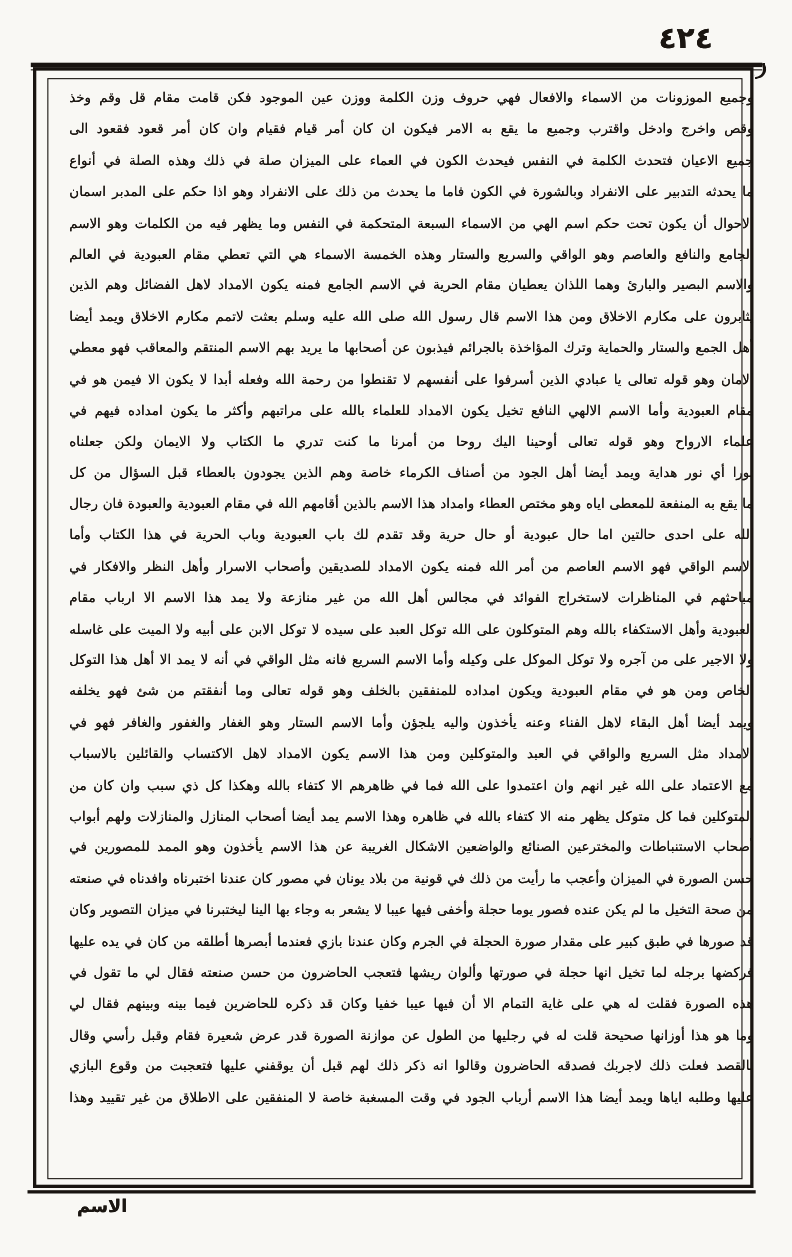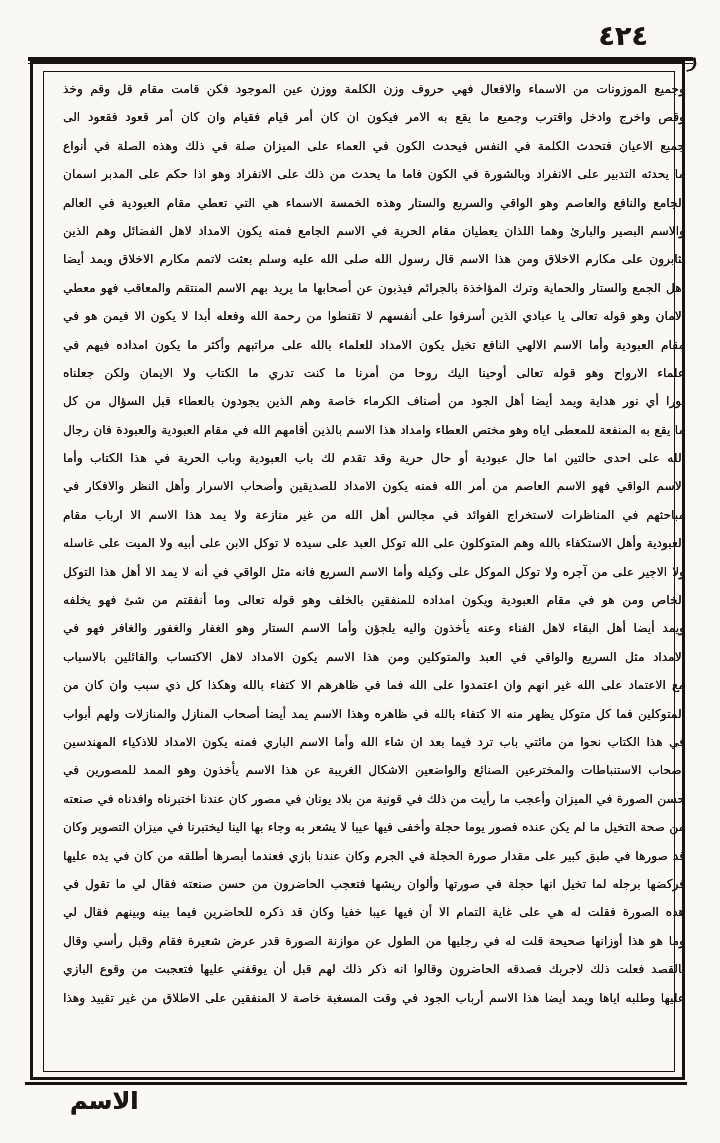--- a/index.html
+++ b/index.html
@@ -60,21 +60,21 @@
     font-size:12.2px;
     text-align:justify;
     text-align-last:justify;
     overflow:hidden;
     white-space:normal;
     text-shadow:0 0 0.4px #1b1611; 
   }
   
   .catchword{
     position:absolute;left:70px;top:1087px;
-    font-size:24px;font-weight:bold;direction:rtl;
+    font-size:16px;font-weight:bold;direction:rtl;
     text-shadow:0 0 0.4px #1b1611;
   }
 </style>
 </head>
 <body>
 
 <div class="scan">
 
   <div class="page-number">٤٢٤</div>
 
@@ -83,40 +83,40 @@
   </div>
 
   <div class="frame-outer"></div>
   <div class="frame-inner"></div>
 
   <div class="text-block">
       <div class="line">وجميع الموزونات من الاسماء والافعال فهي حروف وزن الكلمة ووزن عين الموجود فكن قامت مقام قل وقم وخذ</div>
       <div class="line">وقص واخرج وادخل واقترب وجميع ما يقع به الامر فيكون ان كان أمر قيام فقيام وان كان أمر قعود فقعود الى</div>
       <div class="line">جميع الاعيان فتحدث الكلمة في النفس فيحدث الكون في العماء على الميزان صلة في ذلك وهذه الصلة في أنواع</div>
       <div class="line">ما يحدثه التدبير على الانفراد وبالشورة في الكون فاما ما يحدث من ذلك على الانفراد وهو اذا حكم على المدبر اسمان</div>
+      <div class="line">الاحوال أن يكون تحت حكم اسم الهي من الاسماء السبعة المتحكمة في النفس وما يظهر فيه من الكلمات وهو الاسم</div>
       <div class="line">الجامع والنافع والعاصم وهو الواقي والسريع والستار وهذه الخمسة الاسماء هي التي تعطي مقام العبودية في العالم</div>
       <div class="line">والاسم البصير والبارئ وهما اللذان يعطيان مقام الحرية في الاسم الجامع فمنه يكون الامداد لاهل الفضائل وهم الذين</div>
       <div class="line">يثابرون على مكارم الاخلاق ومن هذا الاسم قال رسول الله صلى الله عليه وسلم بعثت لاتمم مكارم الاخلاق ويمد أيضا</div>
       <div class="line">أهل الجمع والستار والحماية وترك المؤاخذة بالجرائم فيذبون عن أصحابها ما يريد بهم الاسم المنتقم والمعاقب فهو معطي</div>
       <div class="line">الامان وهو قوله تعالى يا عبادي الذين أسرفوا على أنفسهم لا تقنطوا من رحمة الله وفعله أبدا لا يكون الا فيمن هو في</div>
       <div class="line">مقام العبودية وأما الاسم الالهي النافع تخيل يكون الامداد للعلماء بالله على مراتبهم وأكثر ما يكون امداده فيهم في</div>
       <div class="line">علماء الارواح وهو قوله تعالى أوحينا اليك روحا من أمرنا ما كنت تدري ما الكتاب ولا الايمان ولكن جعلناه</div>
       <div class="line">نورا أي نور هداية ويمد أيضا أهل الجود من أصناف الكرماء خاصة وهم الذين يجودون بالعطاء قبل السؤال من كل</div>
       <div class="line">ما يقع به المنفعة للمعطى اياه وهو مختص العطاء وامداد هذا الاسم بالذين أقامهم الله في مقام العبودية والعبودة فان رجال</div>
       <div class="line">الله على احدى حالتين اما حال عبودية أو حال حرية وقد تقدم لك باب العبودية وباب الحرية في هذا الكتاب وأما</div>
       <div class="line">الاسم الواقي فهو الاسم العاصم من أمر الله فمنه يكون الامداد للصديقين وأصحاب الاسرار وأهل النظر والافكار في</div>
       <div class="line">مباحثهم في المناظرات لاستخراج الفوائد في مجالس أهل الله من غير منازعة ولا يمد هذا الاسم الا ارباب مقام</div>
       <div class="line">العبودية وأهل الاستكفاء بالله وهم المتوكلون على الله توكل العبد على سيده لا توكل الابن على أبيه ولا الميت على غاسله</div>
       <div class="line">ولا الاجير على من آجره ولا توكل الموكل على وكيله وأما الاسم السريع فانه مثل الواقي في أنه لا يمد الا أهل هذا التوكل</div>
       <div class="line">الخاص ومن هو في مقام العبودية ويكون امداده للمنفقين بالخلف وهو قوله تعالى وما أنفقتم من شئ فهو يخلفه</div>
       <div class="line">ويمد أيضا أهل البقاء لاهل الفناء وعنه يأخذون واليه يلجؤن وأما الاسم الستار وهو الغفار والغفور والغافر فهو في</div>
       <div class="line">الامداد مثل السريع والواقي في العبد والمتوكلين ومن هذا الاسم يكون الامداد لاهل الاكتساب والقائلين بالاسباب</div>
       <div class="line">مع الاعتماد على الله غير انهم وان اعتمدوا على الله فما في ظاهرهم الا كتفاء بالله وهكذا كل ذي سبب وان كان من</div>
       <div class="line">المتوكلين فما كل متوكل يظهر منه الا كتفاء بالله في ظاهره وهذا الاسم يمد أيضا أصحاب المنازل والمنازلات ولهم أبواب</div>
-      <div class="line">في هذا الكتاب نحوا من مائتي باب ترد فيما بعد ان شاء الله وأما الاسم الباري فمنه يكون الامداد للاذكياء المهندسين</div>
       <div class="line">أصحاب الاستنباطات والمخترعين الصنائع والواضعين الاشكال الغريبة عن هذا الاسم يأخذون وهو الممد للمصورين في</div>
       <div class="line">حسن الصورة في الميزان وأعجب ما رأيت من ذلك في قونية من بلاد يونان في مصور كان عندنا اختبرناه وافدناه في صنعته</div>
       <div class="line">من صحة التخيل ما لم يكن عنده فصور يوما حجلة وأخفى فيها عيبا لا يشعر به وجاء بها الينا ليختبرنا في ميزان التصوير وكان</div>
       <div class="line">قد صورها في طبق كبير على مقدار صورة الحجلة في الجرم وكان عندنا بازي فعندما أبصرها أطلقه من كان في يده عليها</div>
       <div class="line">فركضها برجله لما تخيل انها حجلة في صورتها وألوان ريشها فتعجب الحاضرون من حسن صنعته فقال لي ما تقول في</div>
       <div class="line">هذه الصورة فقلت له هي على غاية التمام الا أن فيها عيبا خفيا وكان قد ذكره للحاضرين فيما بينه وبينهم فقال لي</div>
       <div class="line">وما هو هذا أوزانها صحيحة قلت له في رجليها من الطول عن موازنة الصورة قدر عرض شعيرة فقام وقبل رأسي وقال</div>
       <div class="line">بالقصد فعلت ذلك لاجربك فصدقه الحاضرون وقالوا انه ذكر ذلك لهم قبل أن يوقفني عليها فتعجبت من وقوع البازي</div>
       <div class="line">عليها وطلبه اياها ويمد أيضا هذا الاسم أرباب الجود في وقت المسغبة خاصة لا المنفقين على الاطلاق من غير تقييد وهذا</div>
     </div>

